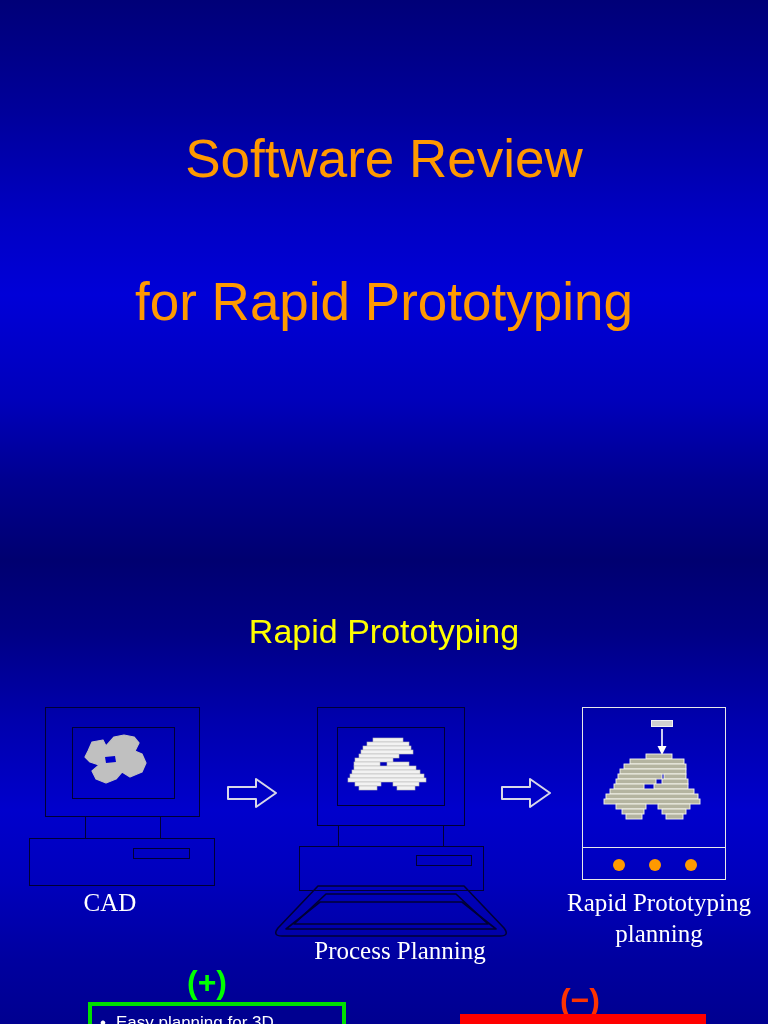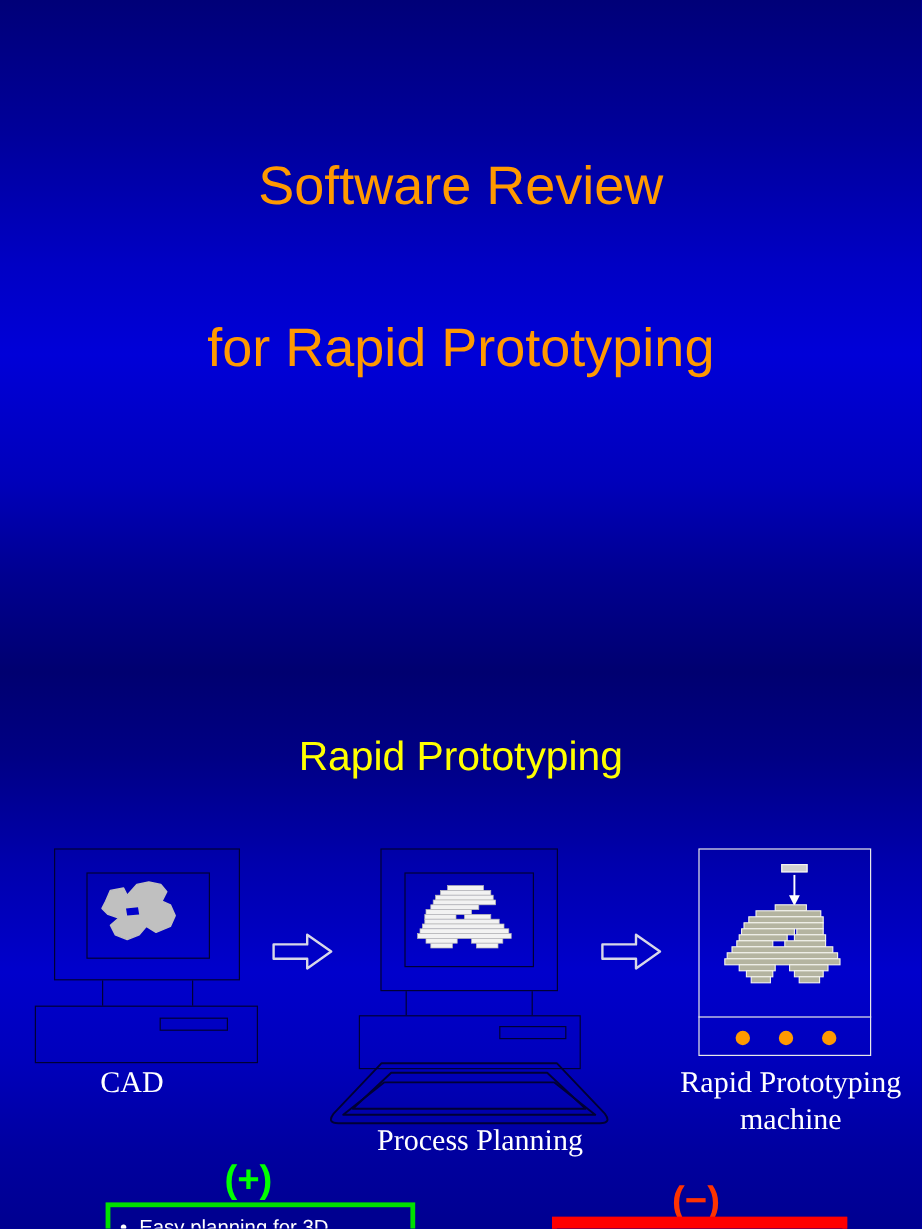--- a/index.html
+++ b/index.html
@@ -35,21 +35,21 @@
     overflow: hidden;
   }
 
   
   .title-block {
     position: absolute;
     left: 0; top: 132px;
     width: 768px;
     text-align: center;
     color: #ff9900;
-    font-size: 45px;
+    font-size: 53px;
     line-height: 1.0;
     font-family: "Liberation Sans", sans-serif;
   }
   .title-line1 { display:block; }
   .title-gap   { display:block; height: 62px; }
   .title-line2 { display:block;margin-top:28px; }
 
   .section-title {
     position: absolute;
     left: 0; top: 612px;
@@ -273,21 +273,21 @@
         <rect x="66" y="62" width="17" height="5"></rect>
       </g>
     </svg>
 
     <div class="rp-dot" id="rp-dot1"></div>
     <div class="rp-dot" id="rp-dot2"></div>
     <div class="rp-dot" id="rp-dot3"></div>
 
     <div class="caption" id="cap-rp">
       <span>Rapid Prototyping</span><br>
-      <span>machine</span>
+      <span>planning</span>
     </div>
   </div>
 
   <div class="pm-sign" id="plus-sign">(+)</div>
   <div class="pm-sign" id="minus-sign">(−)</div>
 
   <div class="pm-box" id="pros-box">
     <div id="pros-text">
       <span id="pros-bullet">•</span><span>Easy planning for 3D</span>
     </div>

